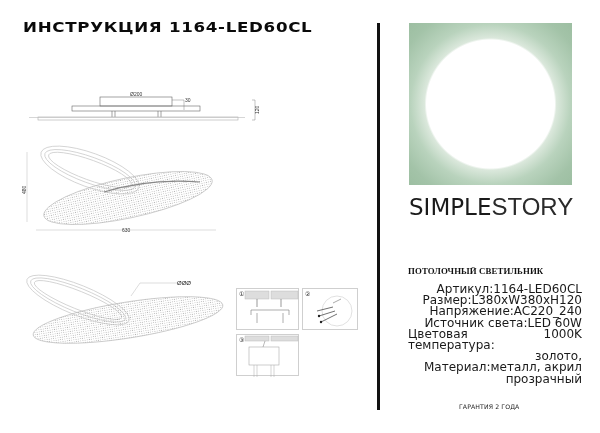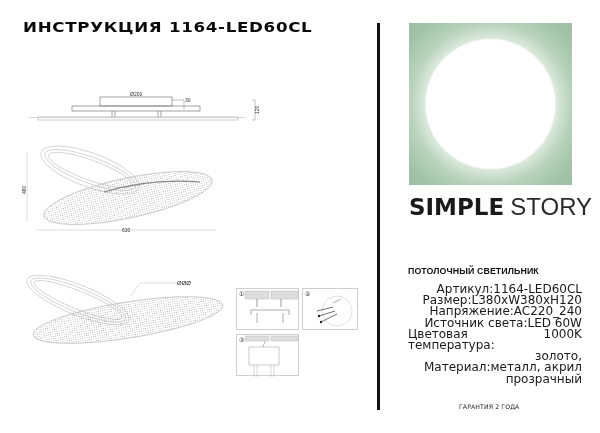--- a/index.html
+++ b/index.html
@@ -20,26 +20,26 @@
 
   
   .logo-box {
     position: absolute; left: 409px; top: 23px; width: 163px; height: 162px;
     background: radial-gradient(circle at 50% 50%, #ffffff 0px, #ffffff 64px, #dbe8dc 66px, #b9d3bd 80px, #a3c3a8 100px, #98bb9d 125px);
   }
   .brand {
     position: absolute; left: 409px; top: 193px; font-size: 23px; color: #1a1a1a;
     font-family: "DejaVu Sans", sans-serif; letter-spacing: 0px; white-space: nowrap;
   }
-  .brand .b1 { font-weight: bold; }
-  .brand .b2 { font-weight: normal; color: #2a2a2a; margin-left: 6px; font-family: "Liberation Sans", sans-serif; font-size: 24px; }
+  .brand .b1 { font-weight: normal; }
+  .brand .b2 { font-weight: normal; color: #2a2a2a; margin-left: 0; font-family: "Liberation Sans", sans-serif; font-size: 24px; }
 
   .spec-title {
     position: absolute; left: 408px; top: 266px; font-size: 8.8px; font-weight: bold;
-    font-family: Liberation Sans, sans-serif; color: #111; letter-spacing: 0.1px; text-align: center;
+    font-family: Liberation Serif, serif; color: #111; letter-spacing: 0.1px; text-align: center;
   }
   .specs { position: absolute; left: 408px; top: 284px; width: 174px; }
   .spec-row { display: flex; justify-content: flex-end; font-size: 12px; line-height: 11.2px; color: #1a1a1a; font-family: "DejaVu Sans", sans-serif; }
   .spec-row .v { text-align: right; }
 
   .warranty {
     position: absolute; left: 459px; top: 403px; font-size: 6.2px; color: #222;
     font-family: "DejaVu Sans", sans-serif; letter-spacing: 0.1px;
   }
 

